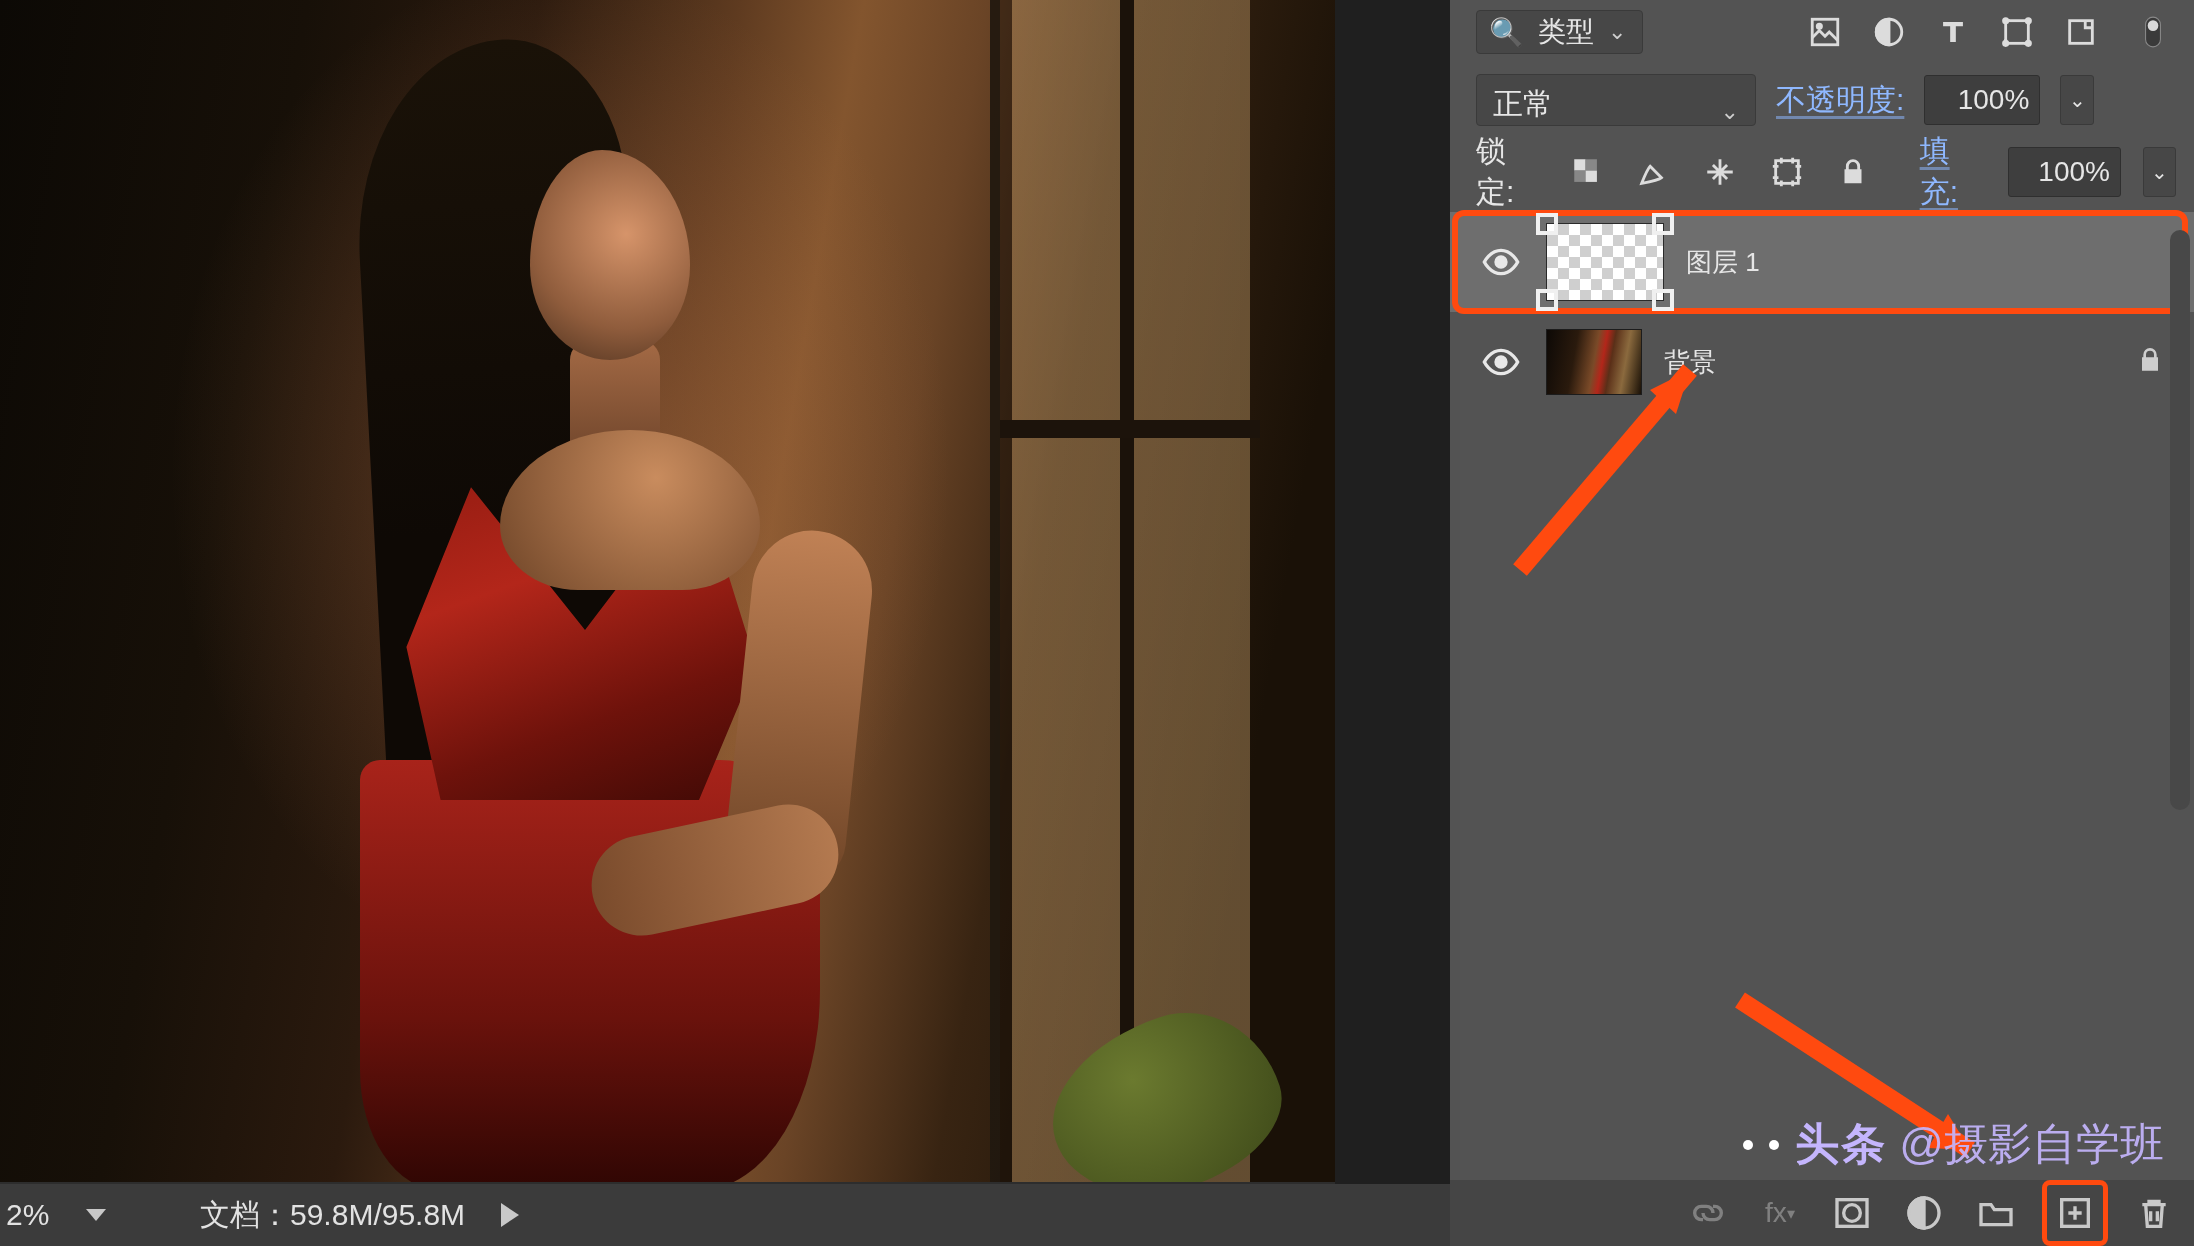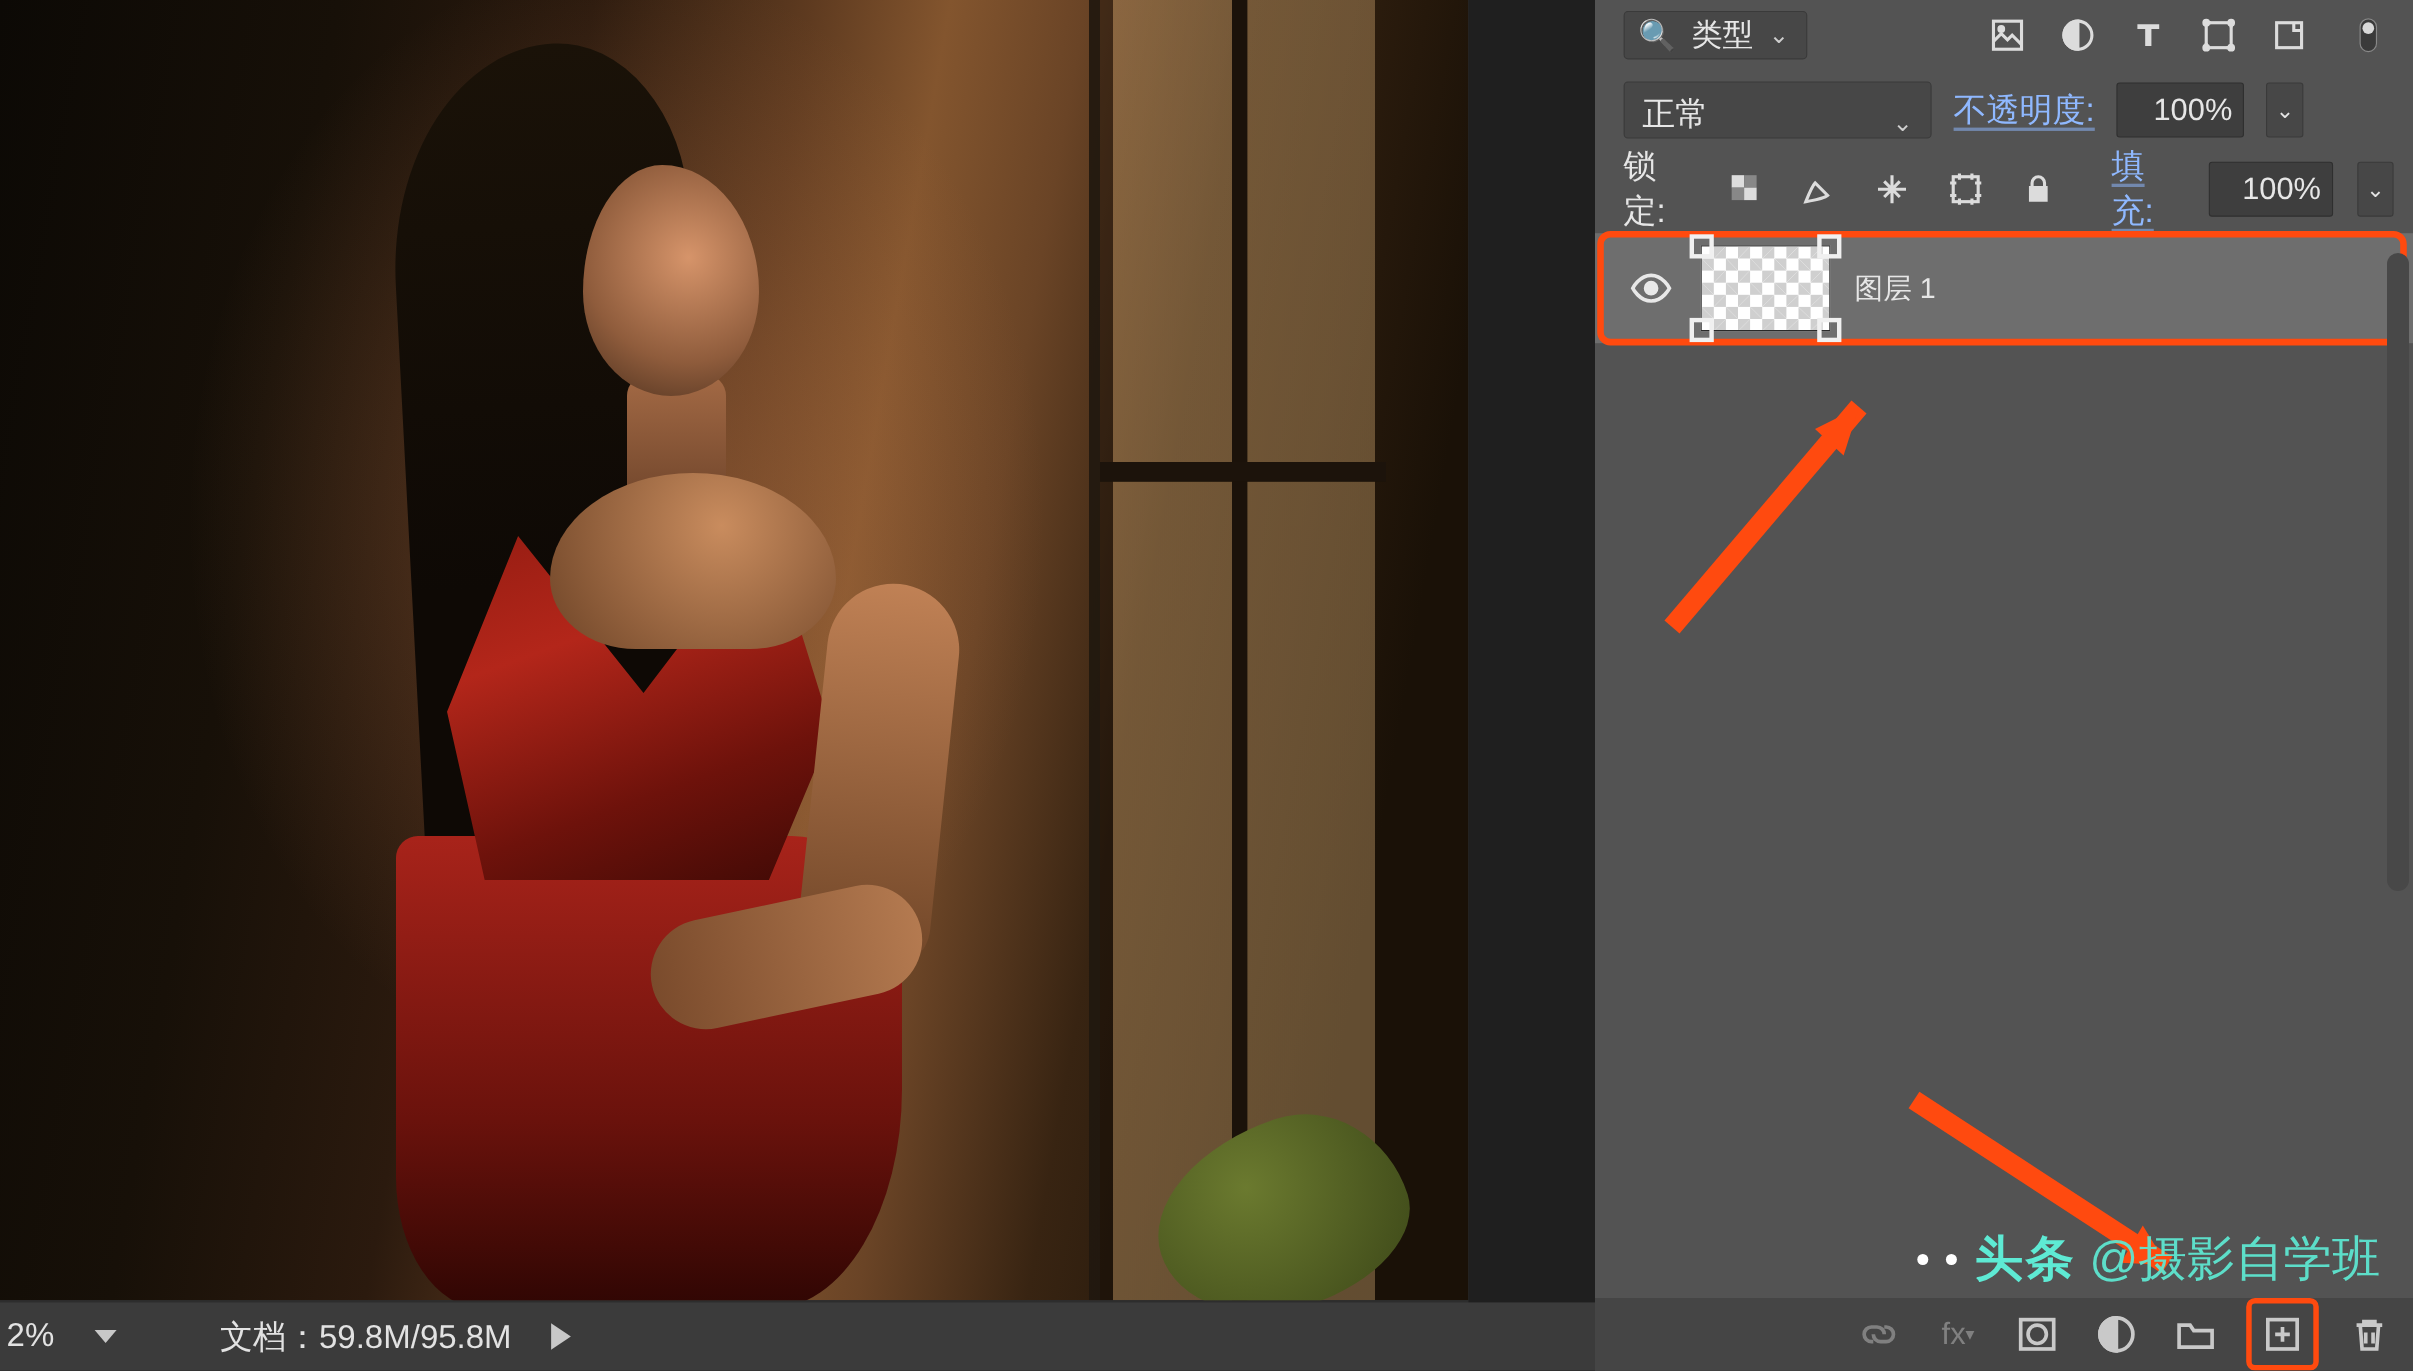--- a/index.html
+++ b/index.html
@@ -129,21 +129,21 @@
   .vscroll { position:absolute; right:4px; top:230px; width:20px; height:580px; background:#484848; border-radius:10px; }
 
   
   .panel-bottom { position:absolute; left:0; right:0; bottom:0; height:66px; background:#454545; display:flex; align-items:center; justify-content:flex-end; gap:20px; padding:0 14px; }
   .panel-bottom .picon { width:52px; height:52px; display:flex; align-items:center; justify-content:center; color:#c9c9c9; }
   .panel-bottom .picon svg { width:40px; height:40px; }
   .panel-bottom .picon.dim { opacity:.45; }
   .copy-highlight { border:5px solid #ff4a0f; border-radius:8px; padding:2px; }
 
   
-  .watermark { position:absolute; right:30px; bottom:72px; display:flex; align-items:center; gap:12px; color:#5eead4; font-size:44px; font-weight:700;margin-top:43px; }
+  .watermark { position:absolute; right:30px; bottom:72px; display:flex; align-items:center; gap:12px; color:#c4b5fd; font-size:44px; font-weight:700;margin-top:43px; }
   .wm-logo { display:flex; align-items:center; gap:6px; }
   .wm-dot { width:10px;height:10px;background:#fff;border-radius:50%; box-shadow: 26px 0 0 #fff; margin-right:30px;}
   .wm-text1 { font-size:44px; font-weight:800; letter-spacing:2px; }
   .wm-at { font-weight:400; opacity:.92;text-align:right; }
 </style>
 </head>
 <body>
 
 <div class="app">
 
@@ -286,20 +286,37 @@
           <div class="corners">
               <span class="c1"></span>
               <span class="c2"></span>
               <span class="c3"></span>
               <span class="c4"></span>
             </div>
         </div>
         <span class="layer-name">图层 1</span>
       </div>
 
+      <div class="layer-row">
+        <div class="eye">
+          <svg viewBox="0 0 24 24" fill="none" stroke="#e8e8e8" stroke-width="2">
+              <path d="M2 12s3.5-7 10-7 10 7 10 7-3.5 7-10 7S2 12 2 12z"></path>
+              <circle cx="12" cy="12" r="3" fill="#e8e8e8"></circle>
+            </svg>
+        </div>
+        <div class="thumb-wrap" style="width:96px;height:66px;">
+          <div class="thumb-img"></div>
+        </div>
+        <span class="layer-name">背景</span>
+        <div class="lock-right">
+          <svg viewBox="0 0 24 24" fill="#e4e4e4">
+              <path d="M7 10V8a5 5 0 0110 0v2h1v10H6V10h1zm2 0h6V8a3 3 0 00-6 0v2z"></path>
+            </svg>
+        </div>
+      </div>
 
     </div>
 
     <div class="vscroll"></div>
 
     <div class="arrow" style="left:40px; top:330px; width:260px; height:260px;">
       <svg viewBox="0 0 260 260" width="260" height="260">
         <line x1="30" y1="240" x2="200" y2="40"></line>
         <polygon points="200,40 160,60 186,84"></polygon>
       </svg>

